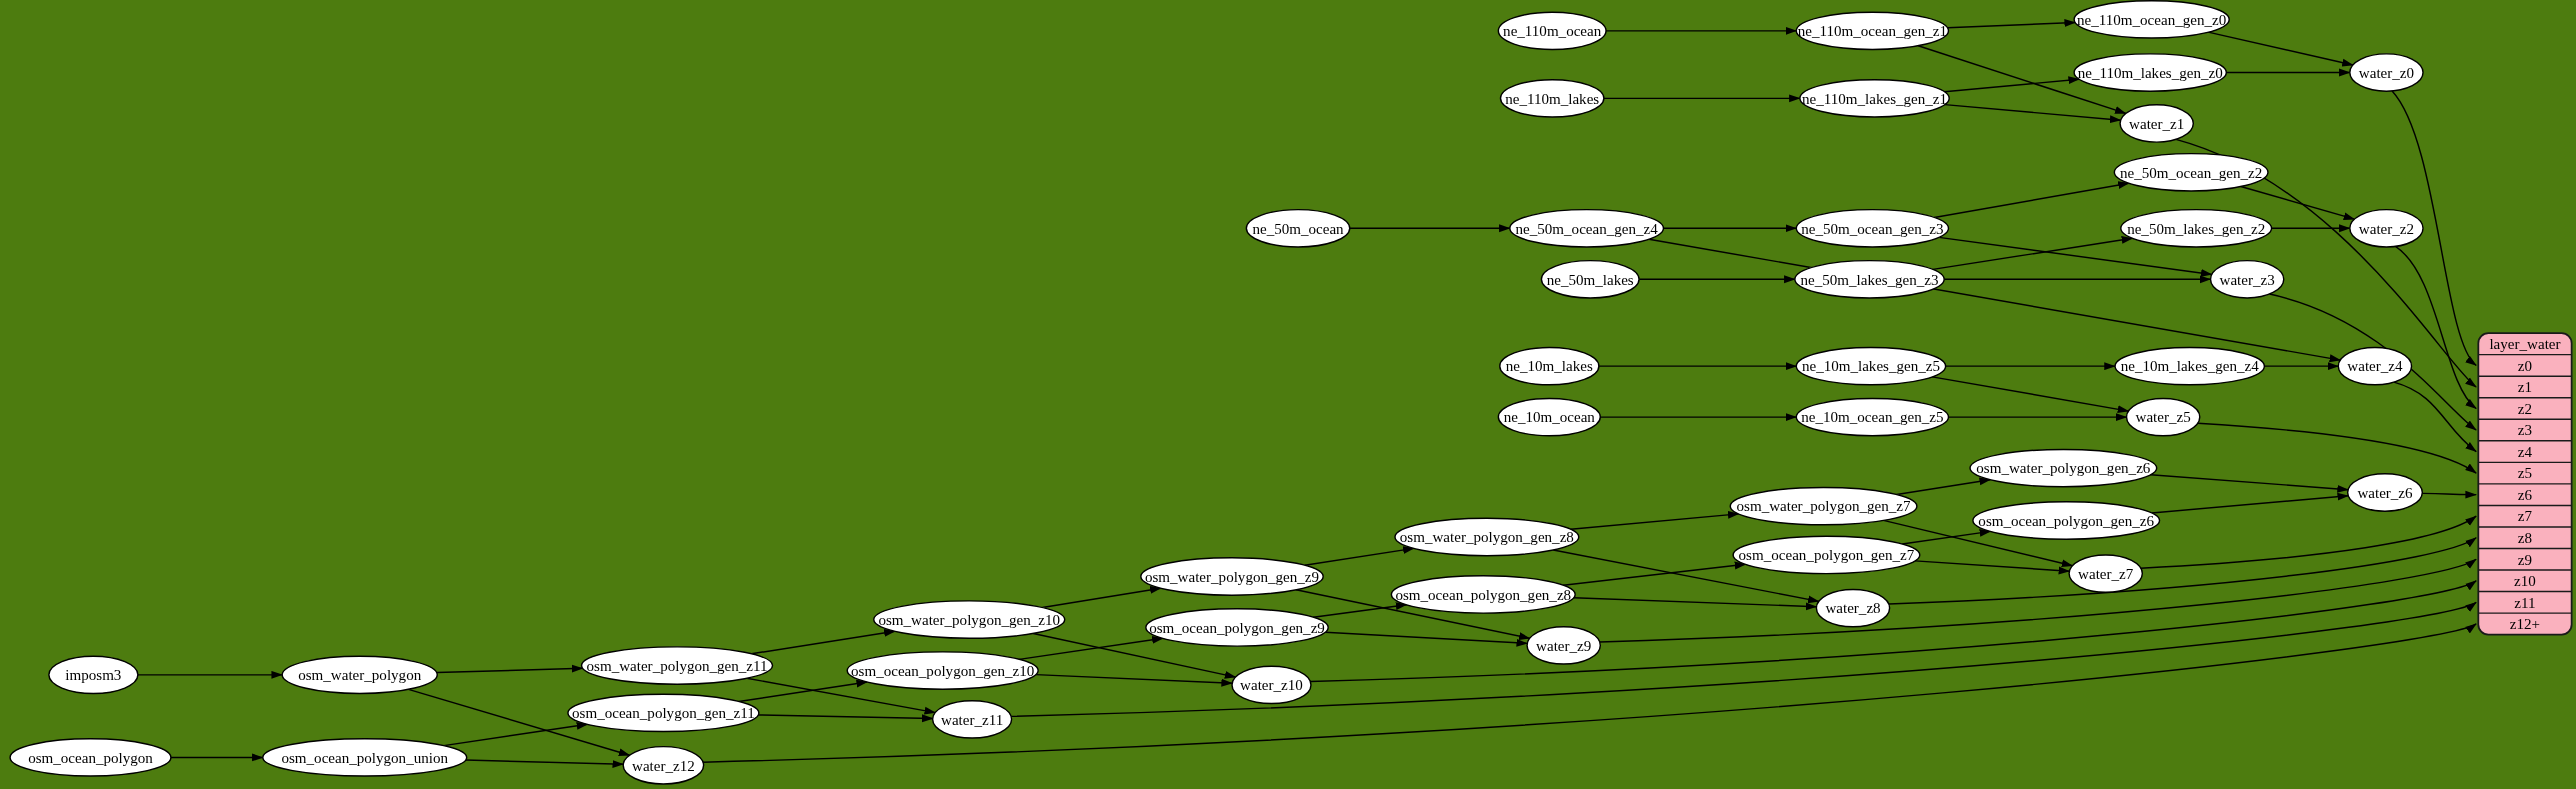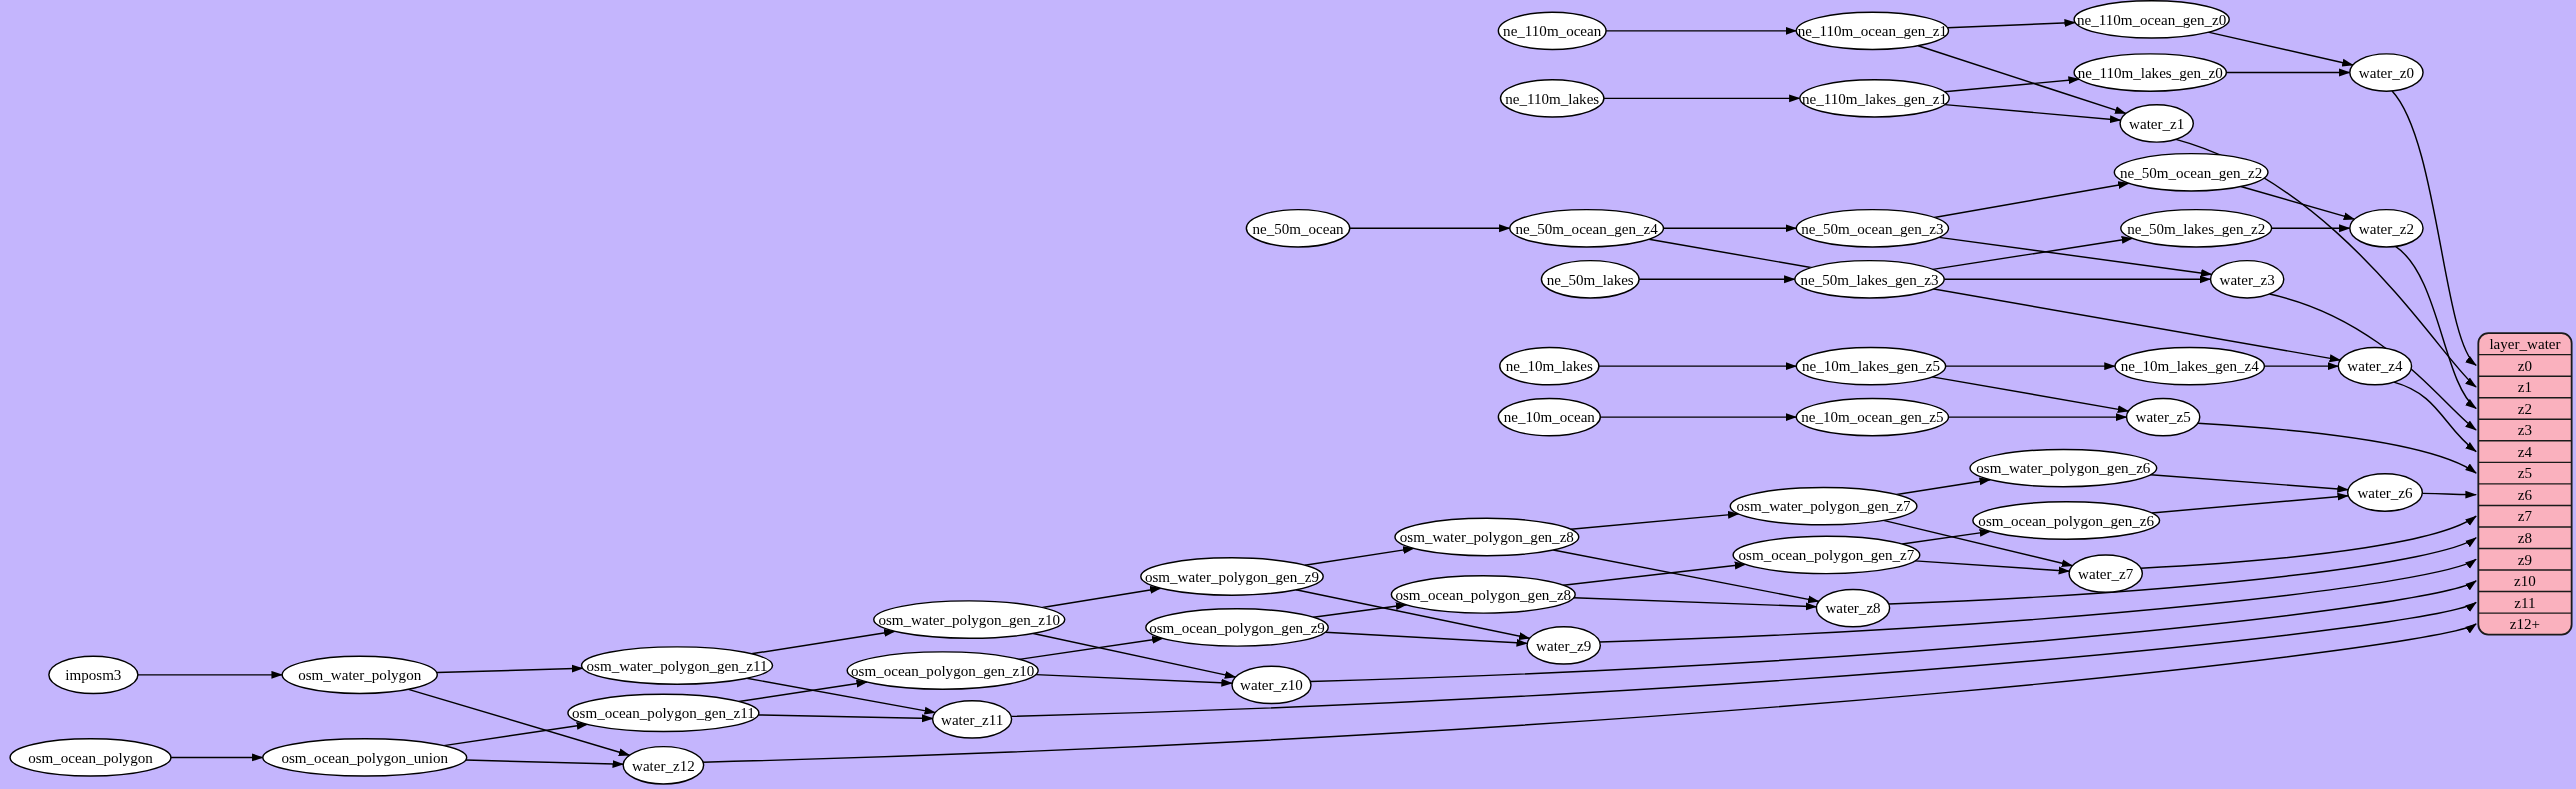--- a/index.html
+++ b/index.html
@@ -3,21 +3,21 @@
 <meta charset="utf-8">
 <style>
   html, body {
     margin: 0;
     padding: 0;
     background: #ffffff;
   }
   #diagram-wrap {
     width: 2576px;
     height: 789px;
-    background: #c4b5fd;
+    background: #4d7c0f;
     overflow: hidden;
   }
   svg {
     display: block;
     font-family: "Liberation Serif", "DejaVu Serif", serif;
   }
   .node-label, .row-label, .header-label {
     fill: #000000;
     font-size: 21px;
     text-anchor: middle;

